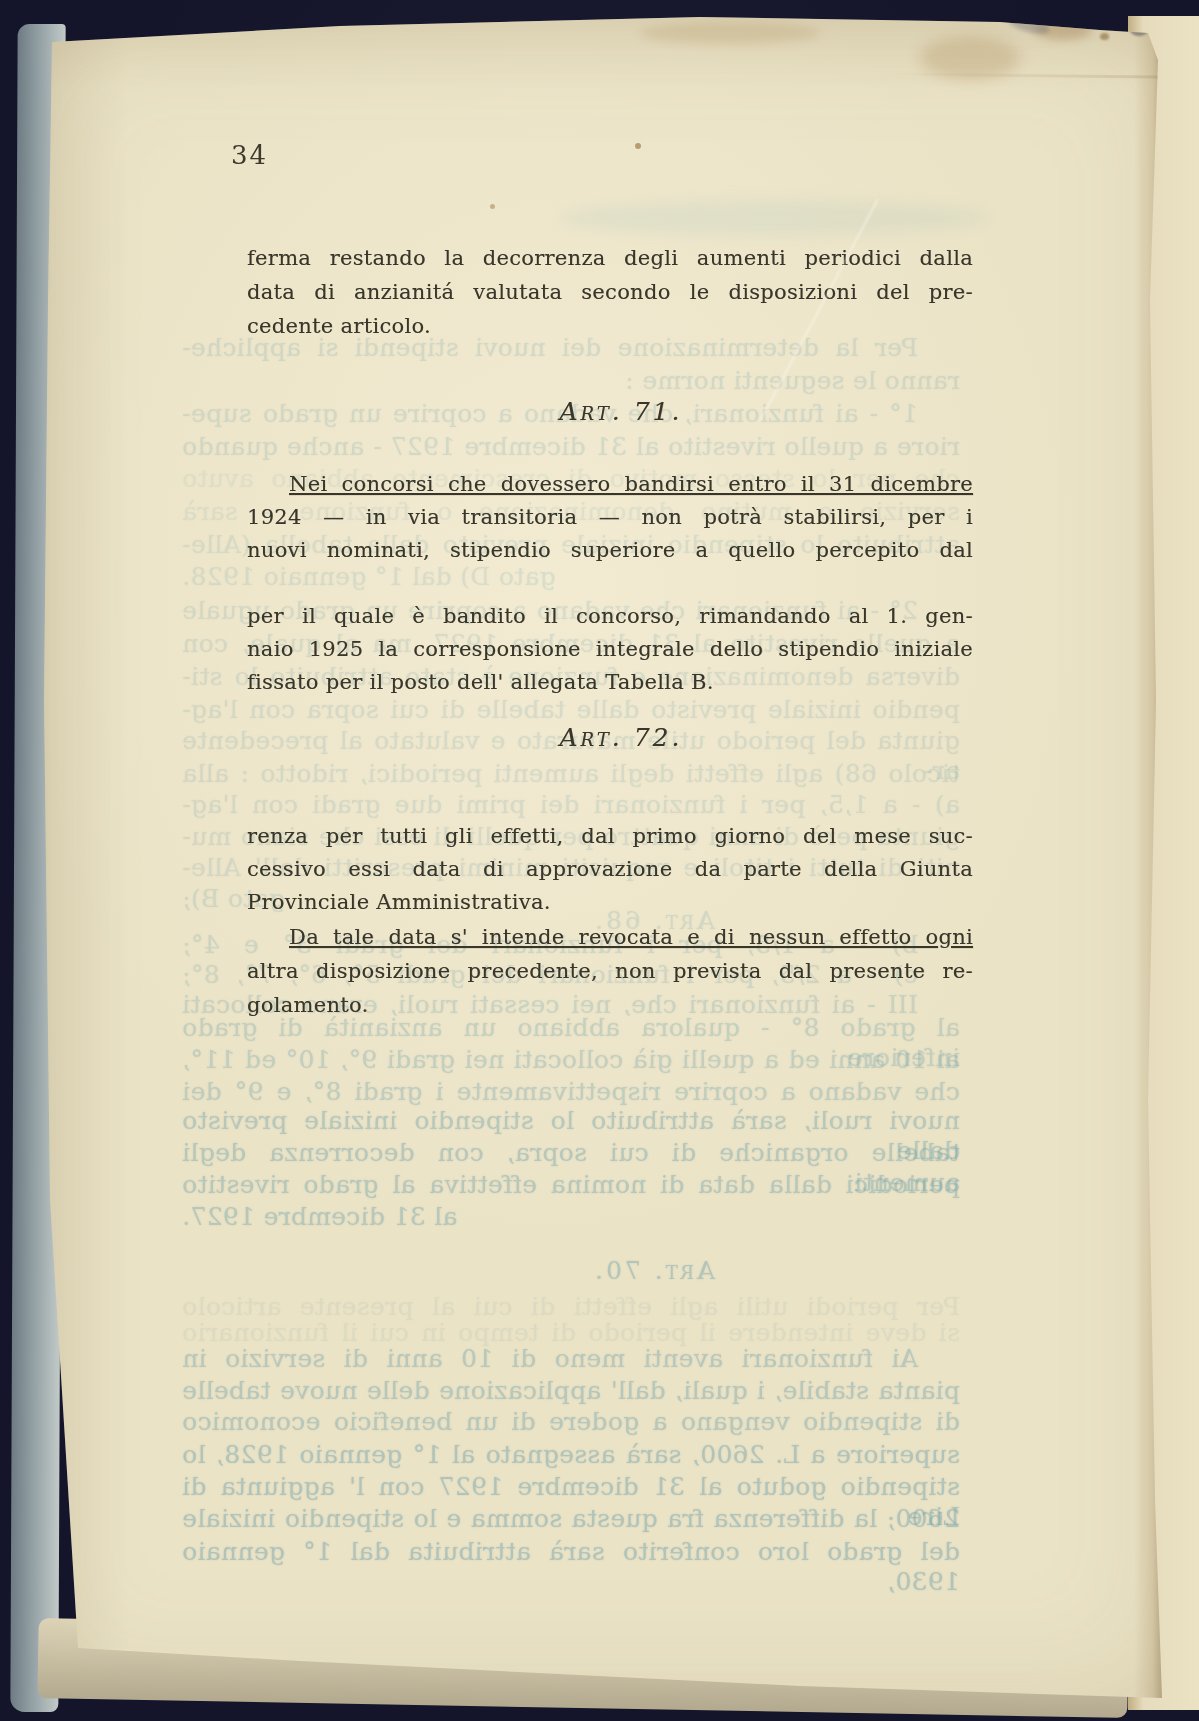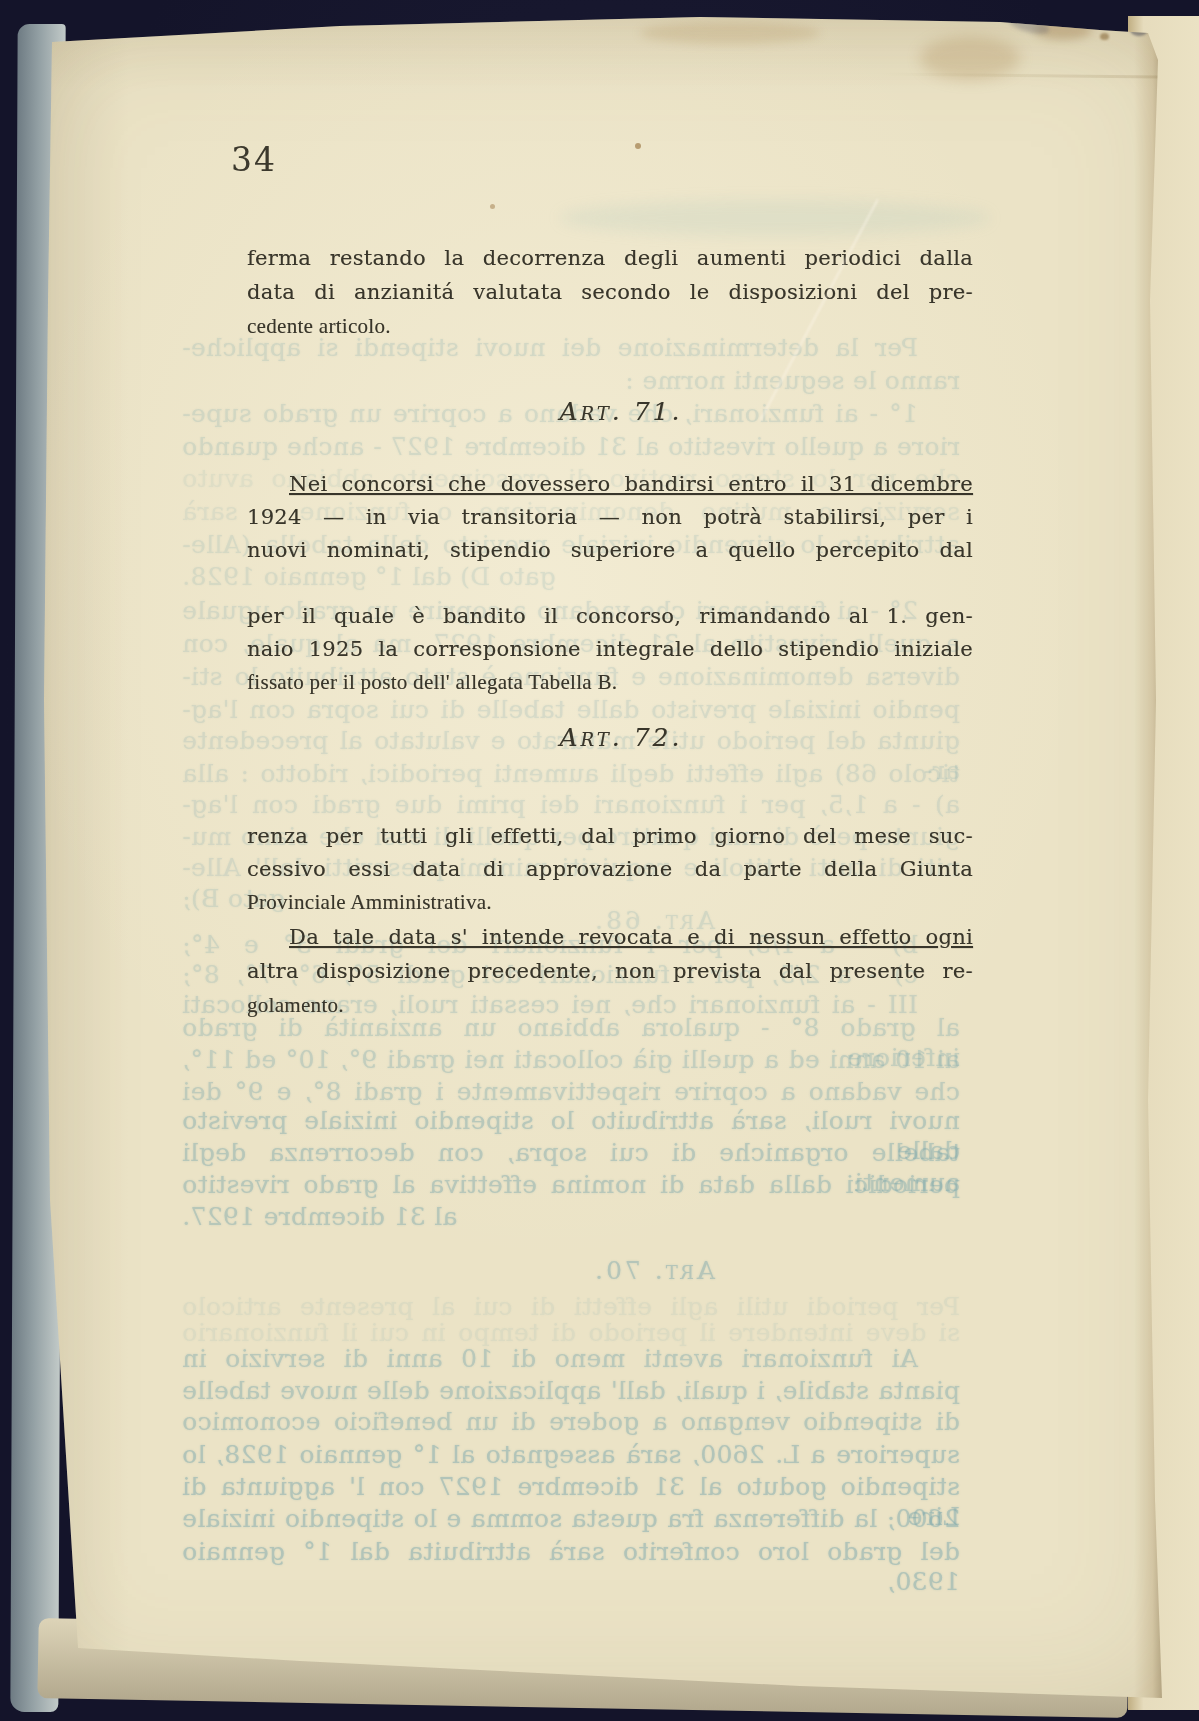--- a/index.html
+++ b/index.html
@@ -30,26 +30,26 @@
         background:linear-gradient(90deg,rgba(150,120,70,0),rgba(150,120,70,.22) 62%,rgba(108,84,44,.42));}
   #crease-top{position:absolute;left:880px;top:74px;width:280px;height:3px;
         background:linear-gradient(90deg,rgba(140,118,75,0),rgba(140,118,75,.22));transform:rotate(.6deg);}
   #scratch{position:absolute;left:818px;top:185px;width:2px;height:250px;
         background:rgba(255,252,240,.5);transform:rotate(28deg);filter:blur(1px);}
   .stain{position:absolute;border-radius:50%;}
   
   .fl{position:absolute;left:247px;width:726px;font-size:21px;line-height:30px;
       color:#38352a;text-align:justify;text-align-last:justify;
       letter-spacing:.3px;text-shadow:.3px .3px 0 rgba(45,42,32,.35);}
-  .fl.last{text-align-last:left;font-family:Liberation Serif, serif;}
+  .fl.last{text-align-last:left;}
   .fl.ind{text-indent:42px;text-decoration:underline;}
   .head{position:absolute;left:258px;width:726px;font-size:25px;color:#38352a;
       text-align:center;font-variant:small-caps;letter-spacing:3px;
       text-shadow:.3px .3px 0 rgba(45,42,32,.35);font-style:italic;}
-  #pagenum{position:absolute;left:231px;top:140px;font-size:33px;letter-spacing:2px;color:#3c392d;}
+  #pagenum{position:absolute;left:231px;top:140px;font-size:26px;letter-spacing:2px;color:#3c392d;}
   
   #bleed{position:absolute;left:182px;top:0;width:778px;height:1721px;
       transform:scaleX(-1);color:#7aa6ab;filter:blur(.5px);}
   .bl{position:absolute;left:0;width:100%;font-size:25px;line-height:30px;box-sizing:border-box;
       text-align:justify;text-align-last:justify;letter-spacing:.3px;
       text-shadow:0 0 2px rgba(128,168,172,.7);}
   .bl.ind{padding-left:42px;}
   .bl.sl{text-align:left;text-align-last:left;}
   .bl.sr{text-align:right;text-align-last:right;}
   .bl.ctr{text-align:center;text-align-last:center;padding-right:165px;font-variant:small-caps;letter-spacing:3px;}

